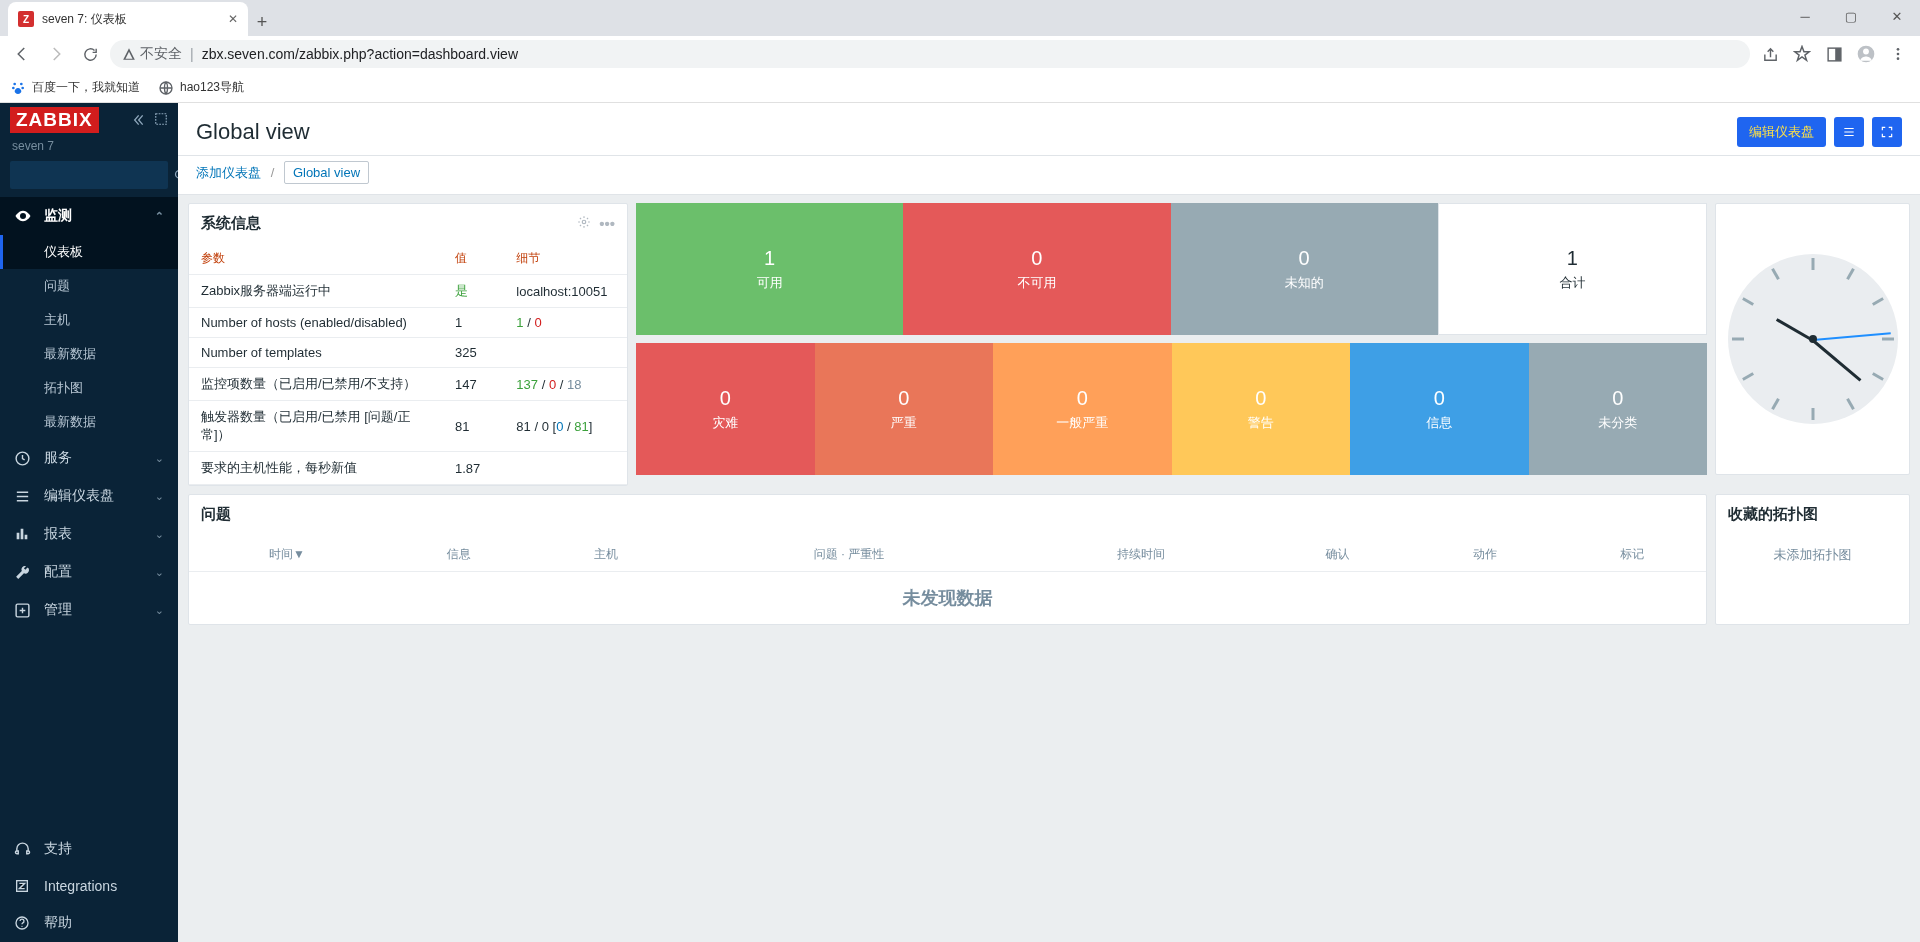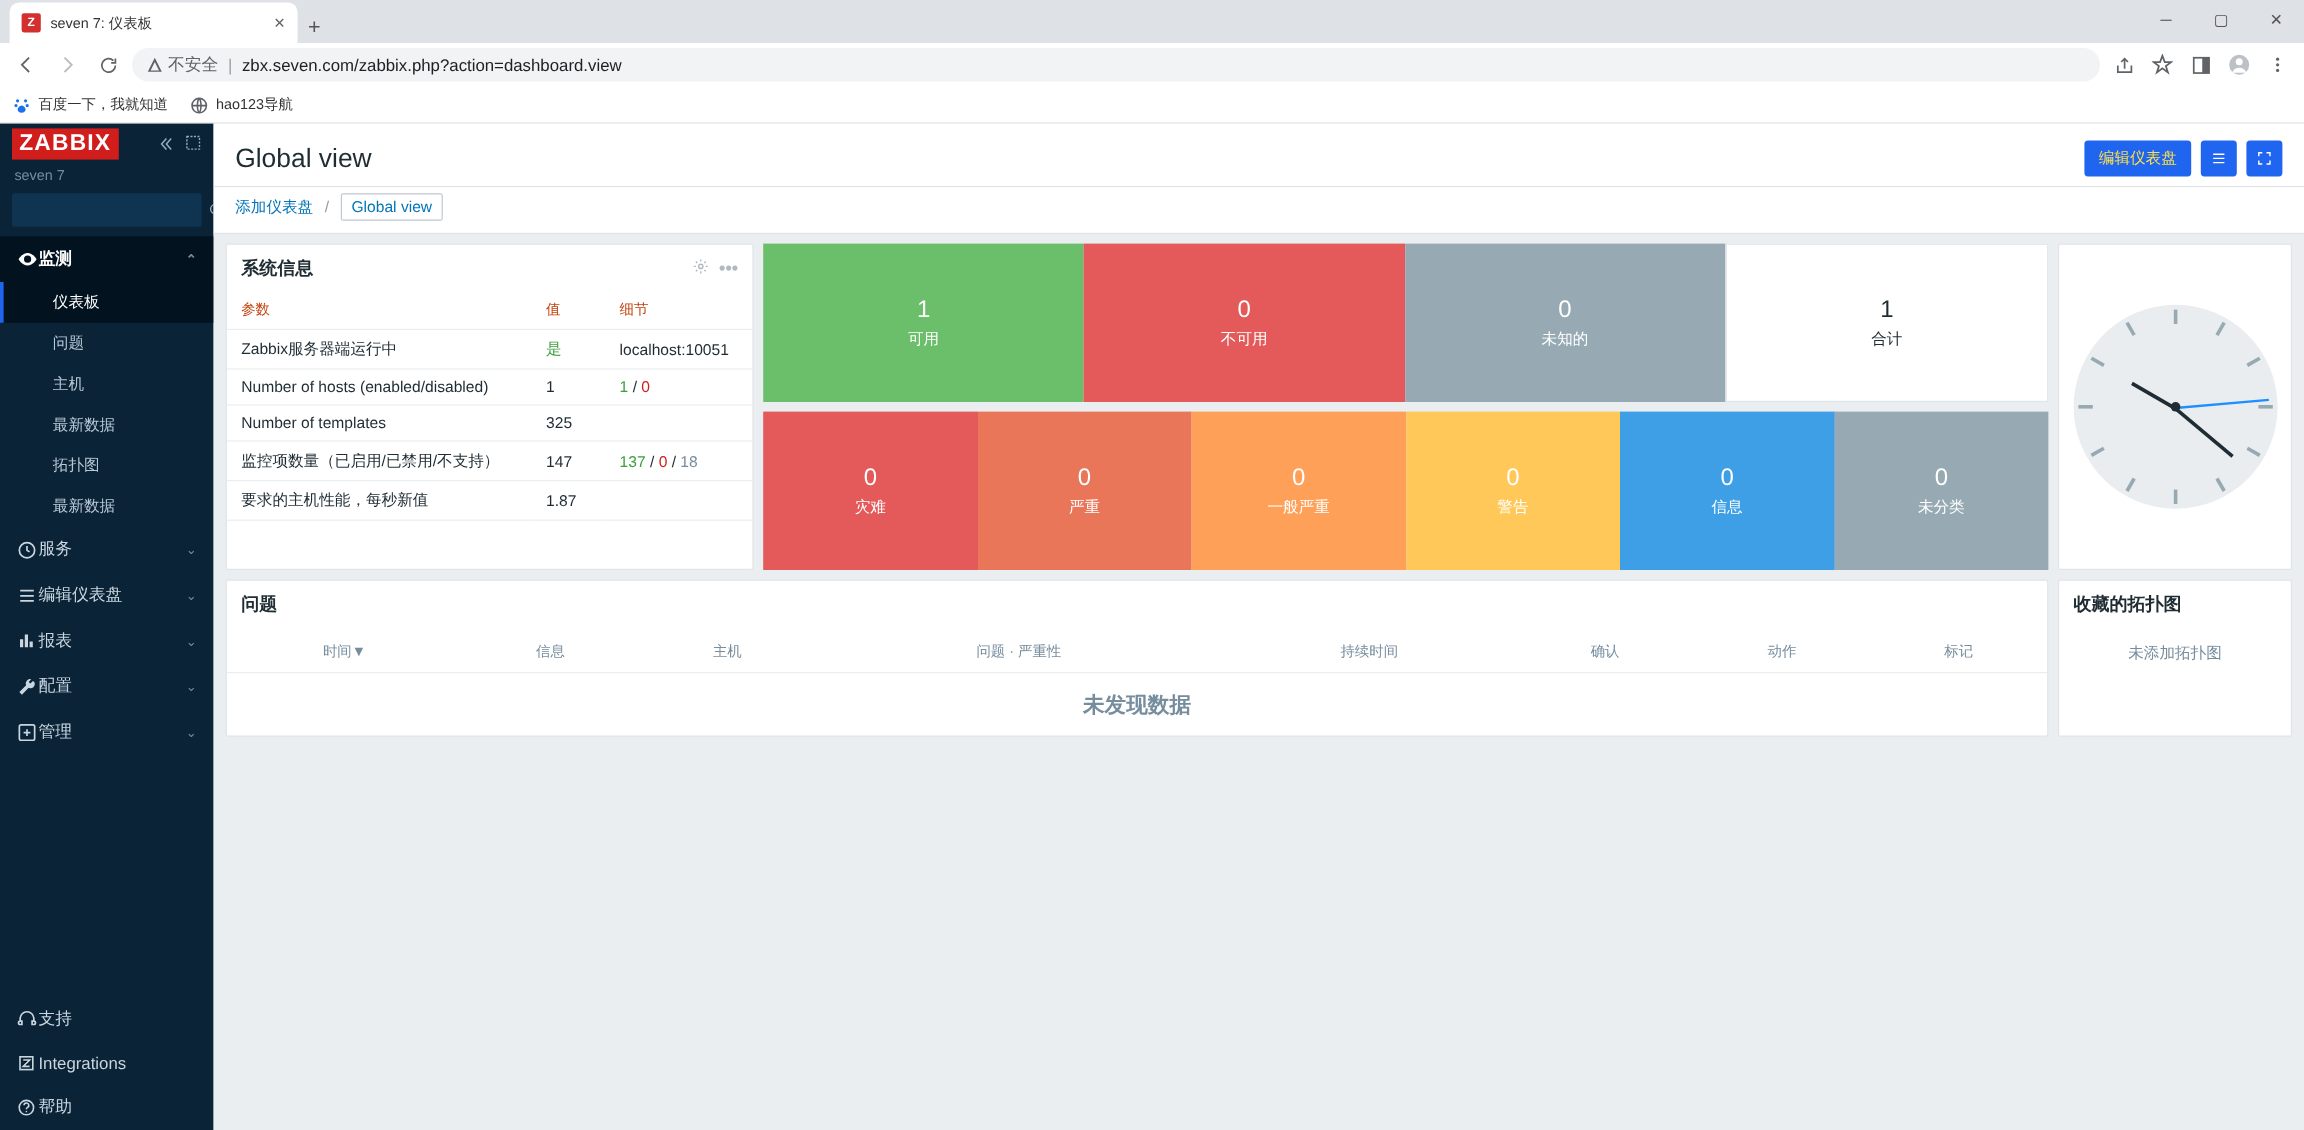--- a/index.html
+++ b/index.html
@@ -35,21 +35,21 @@
 .sidebar { width: 178px; background: #0a2337; color: #fff; display: flex; flex-direction: column; flex-shrink: 0; }
 .logo-row { display: flex; align-items: center; padding: 4px 10px; gap: 8px; }
 .logo { background: #d21d1d; color: #fff; font-weight: bold; font-size: 19px; letter-spacing: 1px; padding: 2px 6px; }
 .logo-icons { margin-left: auto; display: flex; gap: 8px; color: #8fa8bd; }
 .server-name { padding: 2px 12px 8px; color: #768d9e; font-size: 12px; }
 .search-box { margin: 0 10px 8px; background: #0f3452; border-radius: 2px; height: 28px; display: flex; align-items: center; padding: 0 8px; }
 .search-box input { background: transparent; border: none; outline: none; flex: 1; color: #fff; font-size: 12px; }
 .search-box .search-icon { color: #8fa8bd; }
 
 .nav-section { }
-.nav-item { display: flex; align-items: center; padding: 10px 14px; color: #c9d6e0; cursor: pointer; font-size: 14px; }
+.nav-item { display: flex; align-items: center; padding: 10px 14px; gap: 12px; color: #c9d6e0; cursor: pointer; font-size: 14px; }
 .nav-item.active { background: #02121f; color: #fff; font-weight: bold; }
 .nav-item .nav-icon { width: 18px; text-align: center; font-size: 16px; }
 .nav-item .chevron { margin-left: auto; font-size: 11px; color: #768d9e; }
 .nav-sub { display: flex; align-items: center; padding: 8px 14px 8px 44px; color: #b8c7d4; cursor: pointer; font-size: 13px; }
 .nav-sub.active { background: #02121f; color: #fff; border-left: 3px solid #1f65f0; padding-left: 41px; }
 
 
 .main { flex: 1; background: #ebeef0; overflow: auto; }
 .page-header { background: #fff; padding: 14px 18px 8px; display: flex; align-items: center; border-bottom: 1px solid #e0e4e8; }
 .page-title { font-size: 22px; color: #1f2c33; }
@@ -399,20 +399,25 @@
               </tr>
               <tr>
                 <td>Number of templates</td>
                 <td><span class="">325</span></td>
                 <td></td>
               </tr>
               <tr>
                 <td>监控项数量（已启用/已禁用/不支持）</td>
                 <td><span class="">147</span></td>
                 <td><span class="green">137</span><span class=""> / </span><span class="red">0</span><span class=""> / </span><span class="gray">18</span></td>
+              </tr>
+              <tr>
+                <td>触发器数量（已启用/已禁用 [问题/正常]）</td>
+                <td><span class="">81</span></td>
+                <td><span class="">81</span><span class=""> / </span><span class="">0</span><span class=""> [</span><span class="blue">0</span><span class=""> / </span><span class="green">81</span><span class="">]</span></td>
               </tr>
               <tr>
                 <td>要求的主机性能，每秒新值</td>
                 <td><span class="">1.87</span></td>
                 <td></td>
               </tr>
             </tbody>
         </table>
       </div>
 

